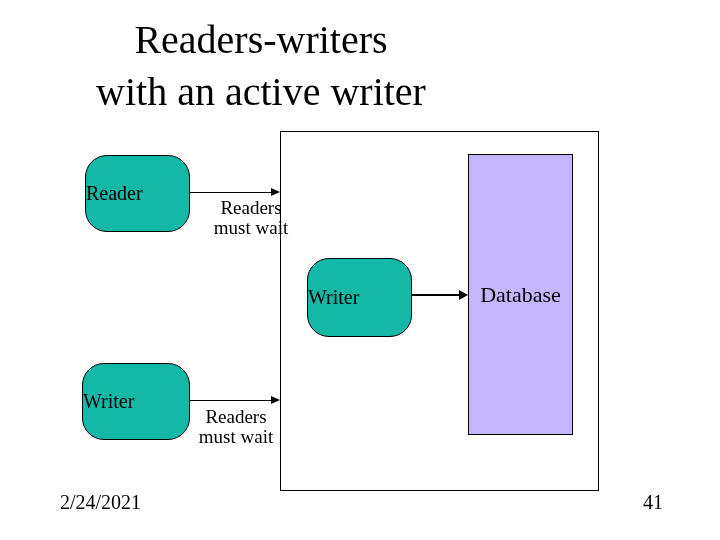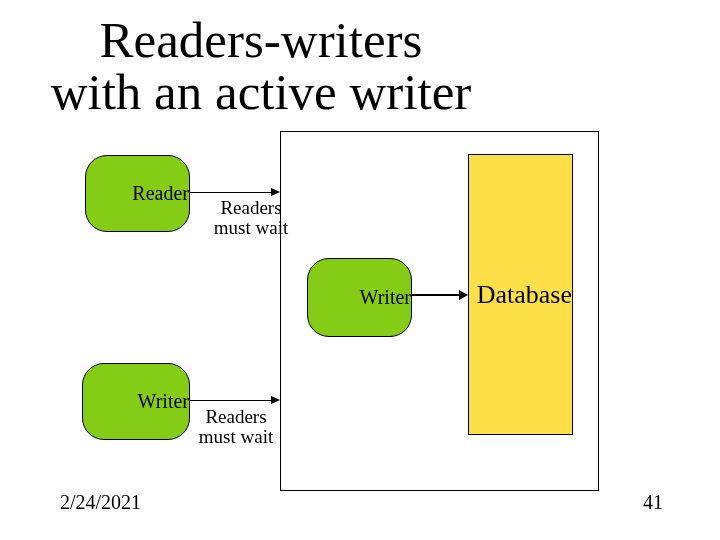--- a/index.html
+++ b/index.html
@@ -17,21 +17,21 @@
     color: #000000;
   }
   .abs { position: absolute; }
 
   
   .title {
     left: 0;
     top: 14px;
     width: 522px;
     text-align: center;
-    font-size: 51px;
+    font-size: 40px;
     line-height: 52px;
     color: #000000;
   }
 
   
   .outer-rect {
     left: 280px;
     top: 131px;
     width: 319px;
     height: 360px;
@@ -39,36 +39,35 @@
     box-sizing: border-box;
     background: #ffffff;
   }
   .database-rect {
     left: 468px;
     top: 154px;
     width: 105px;
     height: 281px;
     border: 1px solid #000000;
     box-sizing: border-box;
-    background: #fde047;
+    background: #c4b5fd;
     display: flex;
     align-items: center;
-    justify-content: flex-end;
-    font-size: 26px;
+    justify-content: center;
+    font-size: 22px;
   }
   .rounded-box {
     border: 1.5px solid #000000;
     border-radius: 22px;
     box-sizing: border-box;
-    background: #84cc16;
+    background: #14b8a6;
     display: flex;
     align-items: center;
-    justify-content: flex-end;
+    justify-content: flex-start;
     font-size: 20px;
-    padding-left: 35px;
   }
   .reader-box   { left: 85px;  top: 155px; width: 105px; height: 77px; }
   .writer-inner { left: 307px; top: 258px; width: 105px; height: 79px; }
   .writer-outer { left: 82px;  top: 363px; width: 108px; height: 77px; }
 
   
   .hline {
     background: #000000;
     height: 1px;
   }

